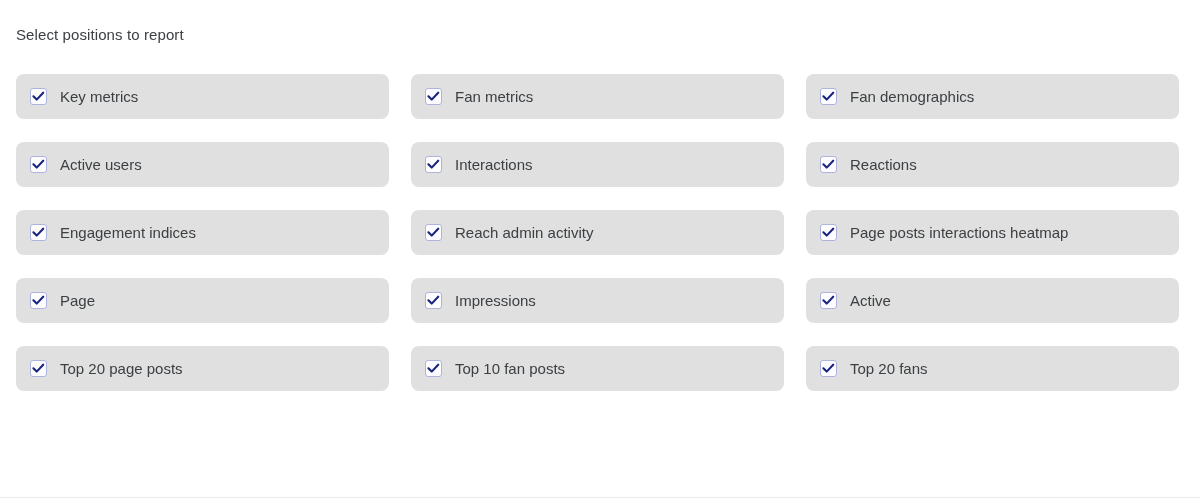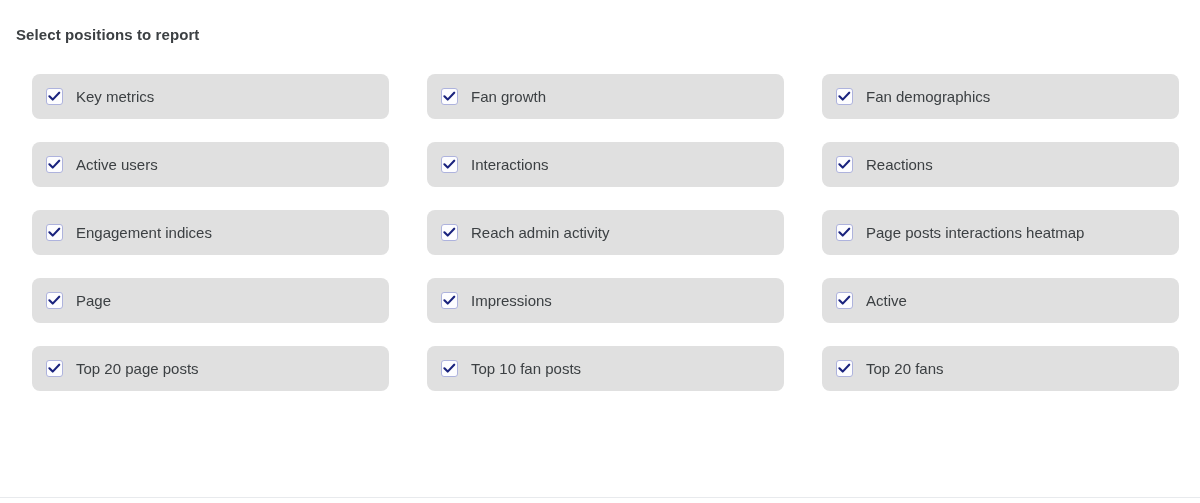--- a/index.html
+++ b/index.html
@@ -24,21 +24,21 @@
     height: 497px;
     box-sizing: border-box;
     background: #ffffff;
   }
 
   #section-title {
     position: absolute;
     left: 16px;
     top: 25px;
     font-size: 15px;
-    font-weight: bold;
+    font-weight: normal;
     color: #3c4043;
     letter-spacing: 0.1px;
     line-height: 20px;
     white-space: nowrap;
   }
 
   #options-grid {
     position: absolute;
     left: 16px;
     top: 74px;
@@ -52,21 +52,20 @@
   .option-pill {
     height: 45px;
     box-sizing: border-box;
     background: #e0e0e0;
     border-radius: 8px;
     display: flex;
     align-items: center;
     padding-left: 14px;
     cursor: pointer;
     user-select: none;
-    margin-left: 16px;
   }
 
   .checkbox {
     width: 17px;
     height: 17px;
     min-width: 17px;
     box-sizing: border-box;
     background: #fdfdff;
     border: 1px solid #aeb3dd;
     border-radius: 3px;
@@ -113,21 +112,21 @@
           </svg>
         </span>
         <span class="option-label">Key metrics</span>
       </div>
       <div class="option-pill">
         <span class="checkbox">
           <svg width="13" height="11" viewBox="0 0 13 11" aria-hidden="true">
             <path d="M1.4 5.3 L4.7 8.6 L11.2 1.7" fill="none" stroke="#1a237e" stroke-width="2.1" stroke-linecap="round" stroke-linejoin="round"></path>
           </svg>
         </span>
-        <span class="option-label">Fan growth</span>
+        <span class="option-label">Fan metrics</span>
       </div>
       <div class="option-pill">
         <span class="checkbox">
           <svg width="13" height="11" viewBox="0 0 13 11" aria-hidden="true">
             <path d="M1.4 5.3 L4.7 8.6 L11.2 1.7" fill="none" stroke="#1a237e" stroke-width="2.1" stroke-linecap="round" stroke-linejoin="round"></path>
           </svg>
         </span>
         <span class="option-label">Fan demographics</span>
       </div>
       <div class="option-pill">

